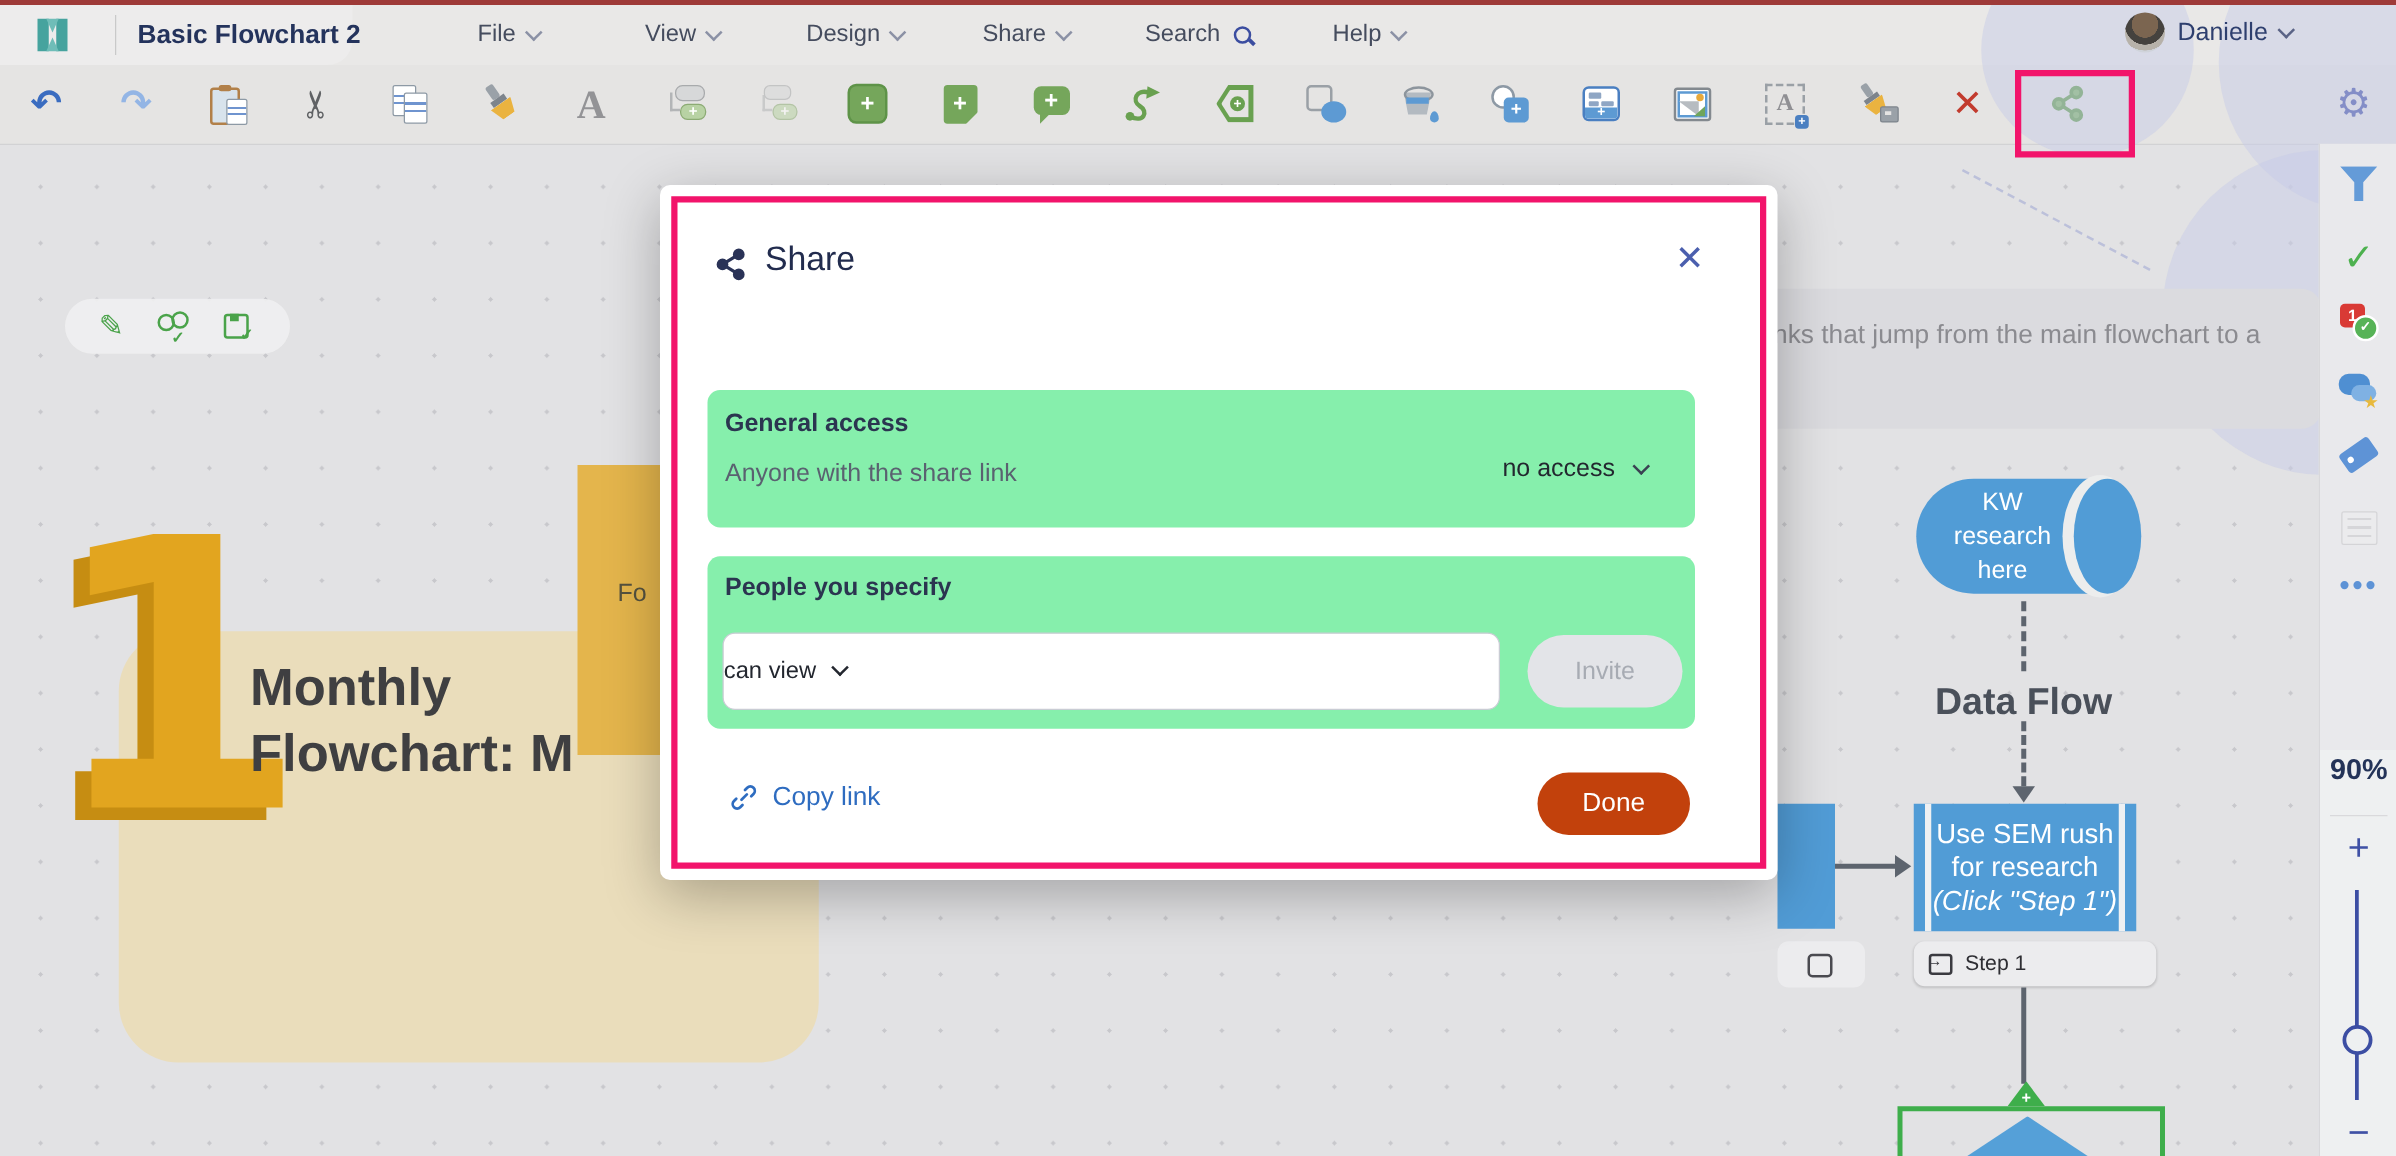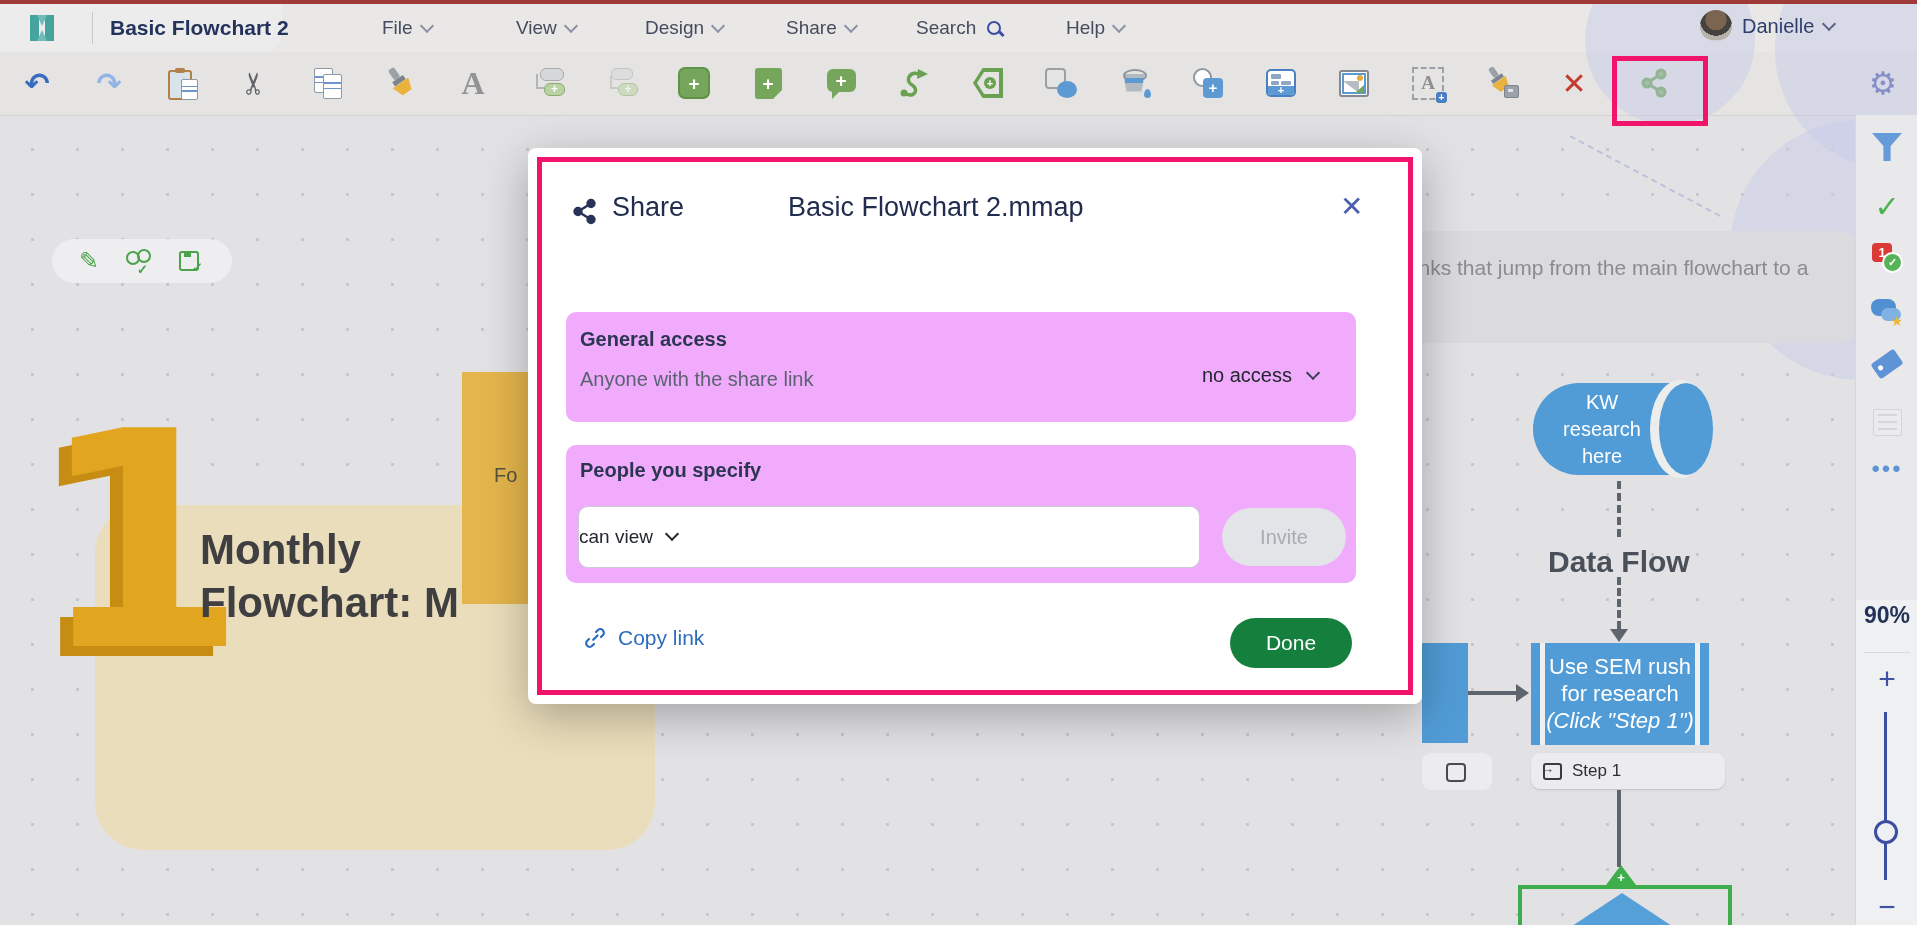--- a/index.html
+++ b/index.html
@@ -87,32 +87,32 @@
   
   #hl-toolbar{left:1612px;top:56px;width:86px;height:60px;border:5px solid #f2146b;z-index:9;pointer-events:none;}
   
   #dialog{left:528px;top:148px;width:894px;height:556px;background:#fff;border-radius:8px;
     box-shadow:0 12px 45px rgba(0,0,0,.28);z-index:10;}
   #dlg-hl{position:absolute;inset:9px;border:5px solid #f2146b;pointer-events:none;z-index:5;}
   .dlg-abs{position:absolute;}
   #dlg-title{left:84px;top:44px;font-size:27px;color:#222c4e;}
   #dlg-file{left:260px;top:44px;font-size:27px;color:#222c4e;}
   #dlg-close{left:812px;top:42px;font-size:28px;color:#4b5fae;cursor:pointer;font-family:"DejaVu Sans",sans-serif;}
-  .panel{left:38px;width:790px;background:#f0abfc;border-radius:10px;}
+  .panel{left:38px;width:790px;background:#86efac;border-radius:10px;}
   .p-head{font-size:20px;font-weight:700;color:#2b3550;}
   .p-label{font-size:20px;color:#5a6170;}
   #ga-value{font-size:20px;color:#23272f;display:flex;align-items:center;gap:16px;cursor:pointer;}
   #email-input{left:50px;top:358px;width:622px;height:62px;background:#fff;border:1.5px solid #c9ccd4;border-radius:10px;box-sizing:border-box;
     display:flex;align-items:center;}
   #email-input input{border:none;outline:none;flex:1;font-size:20px;color:#3a3f4a;padding:0 10px 0 22px;font-family:"Liberation Sans",sans-serif;background:transparent;}
   #perm{display:flex;align-items:center;gap:14px;font-size:19px;color:#23272f;padding-right:24px;cursor:pointer;white-space:nowrap;}
   #invite-btn{left:694px;top:360px;width:124px;height:58px;border-radius:29px;background:#e3e4e8;color:#a7abb3;
     font-size:20px;border:none;cursor:default;}
   #copylink{left:56px;top:478px;display:flex;align-items:center;gap:12px;color:#2e6cc0;font-size:21px;cursor:pointer;}
-  #done-btn{left:702px;top:470px;width:122px;height:50px;border-radius:25px;background:#15803d;color:#fff;font-size:21px;border:none;cursor:pointer;}
+  #done-btn{left:702px;top:470px;width:122px;height:50px;border-radius:25px;background:#c2410c;color:#fff;font-size:21px;border:none;cursor:pointer;}
 </style>
 </head>
 <body>
 
 <div id="canvas" class="abs">
 
   <div class="abs blob" style="left:1730px;top:5px;width:260px;height:260px;"></div>
   <div class="abs dashlav" style="left:1560px;top:60px;width:170px;transform:rotate(28deg);"></div>
 
   <div id="grey-topic" class="abs"></div>
@@ -438,21 +438,20 @@
 
   <svg class="dlg-abs" style="left:42px;top:50px;" width="28" height="27">
     <g stroke="#2a3357" stroke-width="2.6" fill="#2a3357">
         <path d="M8 13.5 L21 5.5 M8 13.5 L21 21.5" fill="none"></path>
         <circle cx="21" cy="5.5" r="3.4"></circle>
         <circle cx="8" cy="13.5" r="3.4"></circle>
         <circle cx="21" cy="21.5" r="3.4"></circle>
       </g>
   </svg>
   <div id="dlg-title" class="dlg-abs">Share</div>
-  <div id="dlg-file" class="dlg-abs">Basic Flowchart 2.mmap</div>
   <div id="dlg-close" class="dlg-abs">✕</div>
 
   <div class="dlg-abs panel" style="top:164px;height:110px;">
     <div class="dlg-abs p-head" style="left:14px;top:16px;">General access</div>
     <div class="dlg-abs p-label" style="left:14px;top:56px;">Anyone with the share link</div>
     <div class="dlg-abs" id="ga-value" style="right:38px;top:52px;">
       <span>no access</span>
       <span class="cv" style="border-color:#3a4152;margin-top:-6px;"></span>
     </div>
   </div>

